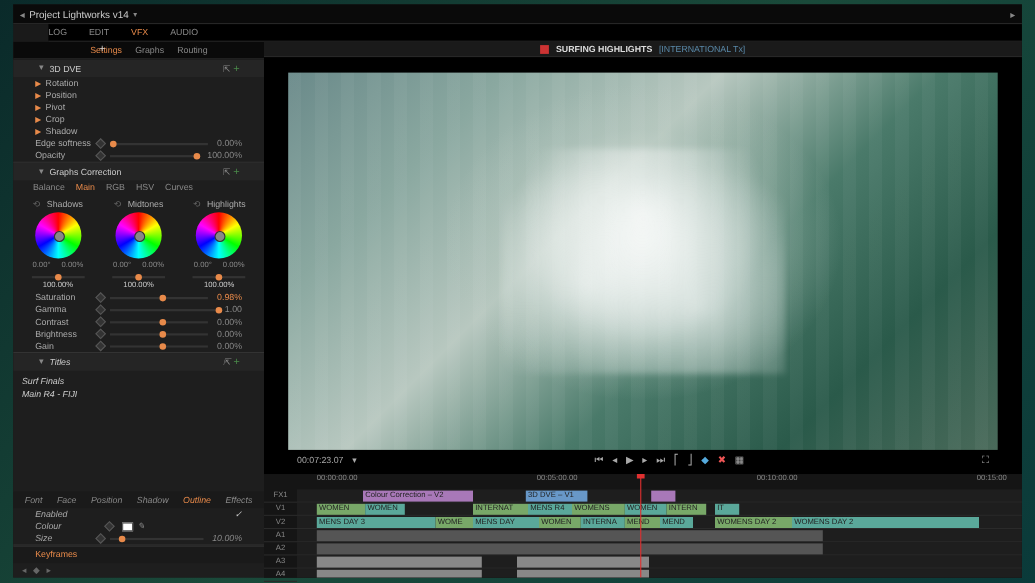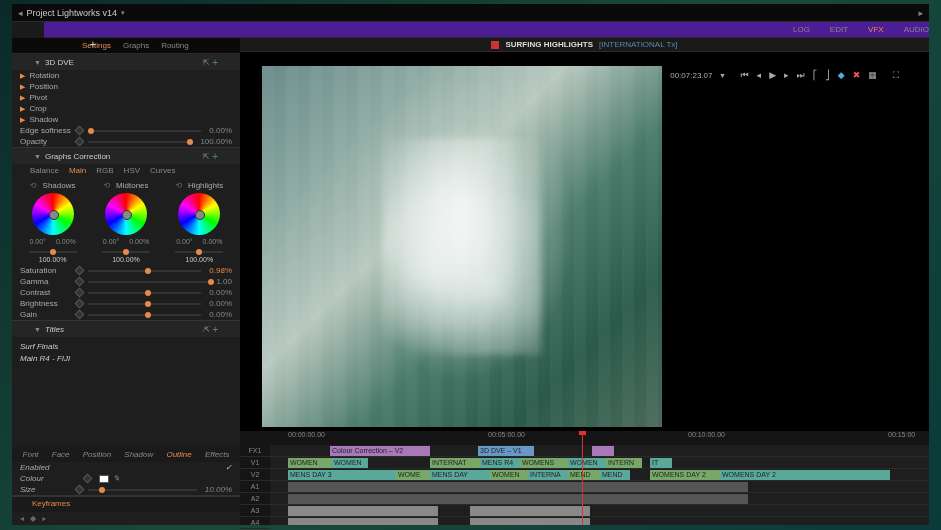--- a/index.html
+++ b/index.html
@@ -1,36 +1,36 @@
 <!DOCTYPE html>
 <html><head>
 <meta charset="utf-8">
 <style>
 * { margin:0; padding:0; box-sizing:border-box; font-family:Arial,sans-serif; }
 body { width:941px; height:530px; background:linear-gradient(135deg,#0a2a2a,#1a4a3a,#0a3a3a); overflow:hidden; }
 .app { position:absolute; top:4px; left:12px; width:917px; height:521px; background:#1a1a1a; display:flex; flex-direction:column; }
 .titlebar { height:18px; background:#0a0a0a; display:flex; align-items:center; padding:0 6px; border-bottom:1px solid #2a2a2a; }
 .titlebar span { font-size:9px; color:#ccc; }
 .titlebar .tri { margin-left:4px; color:#888; font-size:7px; }
-.maintabs { height:16px; background:#4c1d95; display:flex; align-items:center; justify-content:flex-end; gap:20px; border-bottom:1px solid #2a2a2a;margin-left:32px; }
+.maintabs { height:16px; background:#000000; display:flex; align-items:center; justify-content:flex-start; gap:20px; border-bottom:1px solid #2a2a2a;margin-left:32px; }
 .maintabs span { font-size:8px; color:#888; cursor:pointer; }
 .maintabs span.active { color:#e88a4a; }
 .body { flex:1; display:flex; }
 .sidebar { width:228px; background:#1e1e1e; display:flex; flex-direction:column; overflow:hidden; }
 .sidetabs { height:16px; background:#0a0a0a; display:flex; align-items:center; padding-left:70px; gap:12px; border-bottom:1px solid #2a2a2a; position:relative; }
 .sidetabs .plus { position:absolute; left:78px; top:1px; color:#ccc; font-size:10px; cursor:pointer; }
 .sidetabs span { font-size:8px; color:#888; cursor:pointer; }
 .sidetabs span.active { color:#e88a4a; }
 .panel { border-bottom:1px solid #333; }
 .phead { height:16px; background:#252525; display:flex; align-items:center; padding:0 22px; font-size:8px; color:#ccc; }
 .phead .tri { color:#888; margin-right:4px; font-size:7px; }
 .phead .sp { flex:1; }
 .phead .ico { width:12px; text-align:center; color:#888; cursor:pointer; font-size:8px; }
 .phead .plus { color:#4a8a4a; font-size:10px; cursor:pointer; }
-.row { display:flex; align-items:center; padding:1px 8px; height:11px; font-size:8px; }
+.row { display:flex; align-items:center; padding:1px 20px; height:11px; font-size:8px; }
 .row .lbl { width:60px; color:#aaa; }
 .row .tri { color:#e88a4a; margin-right:4px; font-size:7px; }
 .row .val { margin-left:auto; color:#888; font-size:8px; }
 .row .val.orange { color:#e88a4a; }
 .slider { flex:1; height:2px; background:#333; position:relative; margin:0 8px; display:flex; align-items:center; }
 .slider .thumb { width:6px; height:6px; background:#e88a4a; border-radius:50%; position:absolute; }
 .slider .kf { width:7px; height:7px; background:#333; border:1px solid #555; transform:rotate(45deg); margin-left:-12px; cursor:pointer; }
 .subtabs { display:flex; gap:10px; padding:2px 18px; font-size:8px; }
 .subtabs span { color:#888; cursor:pointer; }
 .subtabs span.active { color:#e88a4a; }
@@ -48,21 +48,21 @@
 .ttabs { display:flex; justify-content:space-around; padding:3px 4px; font-size:8px; background:#1a1a1a; }
 .ttabs span { color:#888; cursor:pointer; }
 .ttabs span.active { color:#e88a4a; }
 .kfoot { height:16px; background:#1a1a1a; padding:2px 20px; font-size:8px; color:#e88a4a; border-top:1px solid #333; }
 .kficons { display:flex; gap:6px; padding:2px 8px; color:#666; font-size:8px; }
 .right { flex:1; display:flex; flex-direction:column; background:#0f0f0f; }
 .vhead { height:14px; background:#1a1a1a; display:flex; align-items:center; padding:0 8px; font-size:8px; gap:6px; border-bottom:1px solid #2a2a2a;justify-content:center; }
 .vhead .red { width:8px; height:8px; background:#c33; }
 .vhead .title { color:#ddd; font-weight:bold; }
 .vhead .sub { color:#5a8aaa; }
-.viewer { flex:1; background:#000; padding:14px 22px 4px; display:flex; flex-direction:row; }
+.viewer { flex:1; background:#000; padding:14px 22px 4px; display:flex; flex-direction:column; }
 .vimg { flex:1; background:linear-gradient(135deg,#6a8a8a 0%,#8aa8a0 20%,#b8c8c0 40%,#4a7a6a 60%,#2a5a4a 80%,#4a6a5a 100%); position:relative; overflow:hidden; }
 .vimg::before { content:''; position:absolute; inset:0; background:radial-gradient(ellipse 40% 60% at 50% 45%,rgba(220,230,225,0.85),rgba(180,200,190,0.3) 50%,transparent 70%); }
 .vimg::after { content:''; position:absolute; inset:0; background:repeating-linear-gradient(90deg,rgba(255,255,255,0.04) 0 12px,transparent 12px 24px); }
 .smoke { position:absolute; top:20%; left:30%; width:40%; height:60%; background:radial-gradient(circle at 50% 30%,rgba(255,255,255,0.7),transparent 60%),radial-gradient(circle at 30% 60%,rgba(255,255,255,0.5),transparent 50%),radial-gradient(circle at 70% 70%,rgba(255,255,255,0.6),transparent 55%); filter:blur(3px); }
 .vctrl { height:18px; display:flex; align-items:center; padding:0 8px; font-size:8px; color:#aaa; gap:8px; }
 .vctrl .sp { flex:1; }
 .vbtn { cursor:pointer; font-size:9px; color:#aaa; }
 .timeline { height:94px; background:#1a1a1a; display:flex; }
 .tlabels { width:30px; background:#151515; display:flex; flex-direction:column; padding-top:14px; }
 .tlabels div { height:12px; font-size:7px; color:#888; text-align:center; line-height:12px; border-bottom:1px solid #2a2a2a; }

